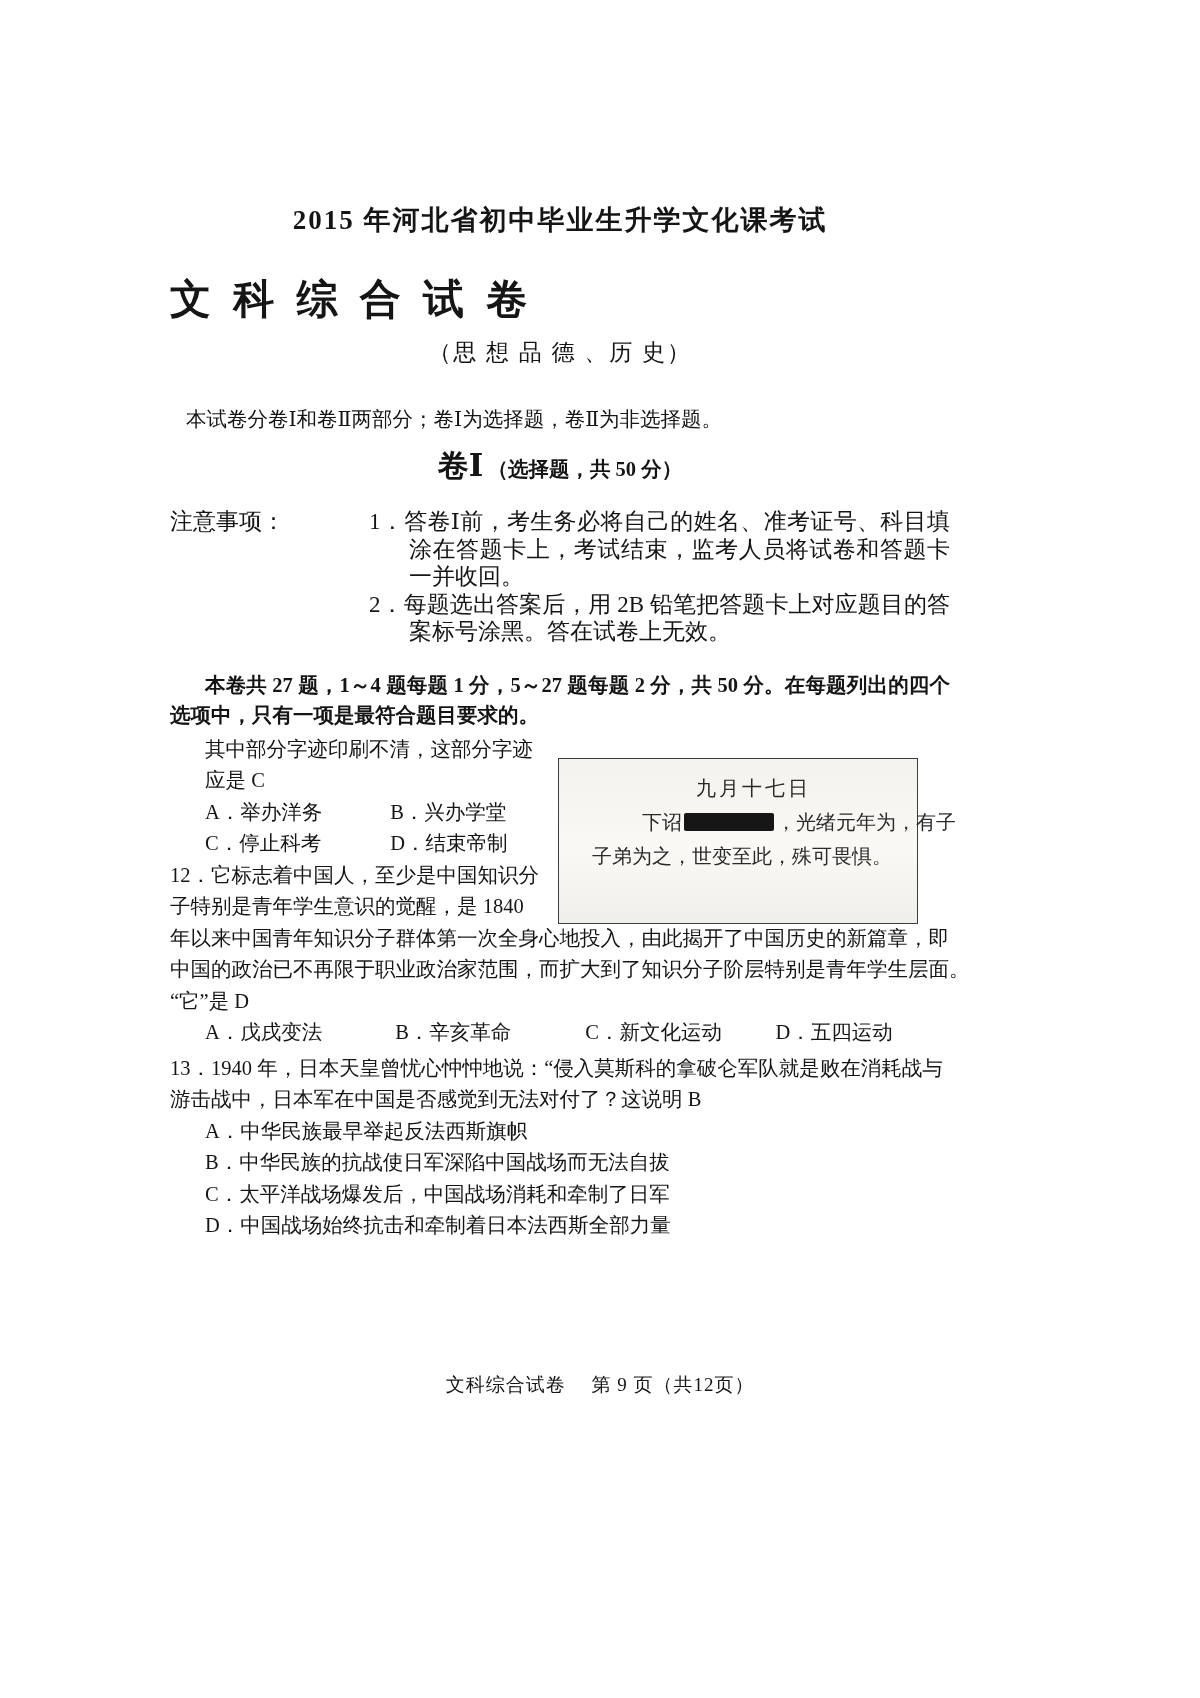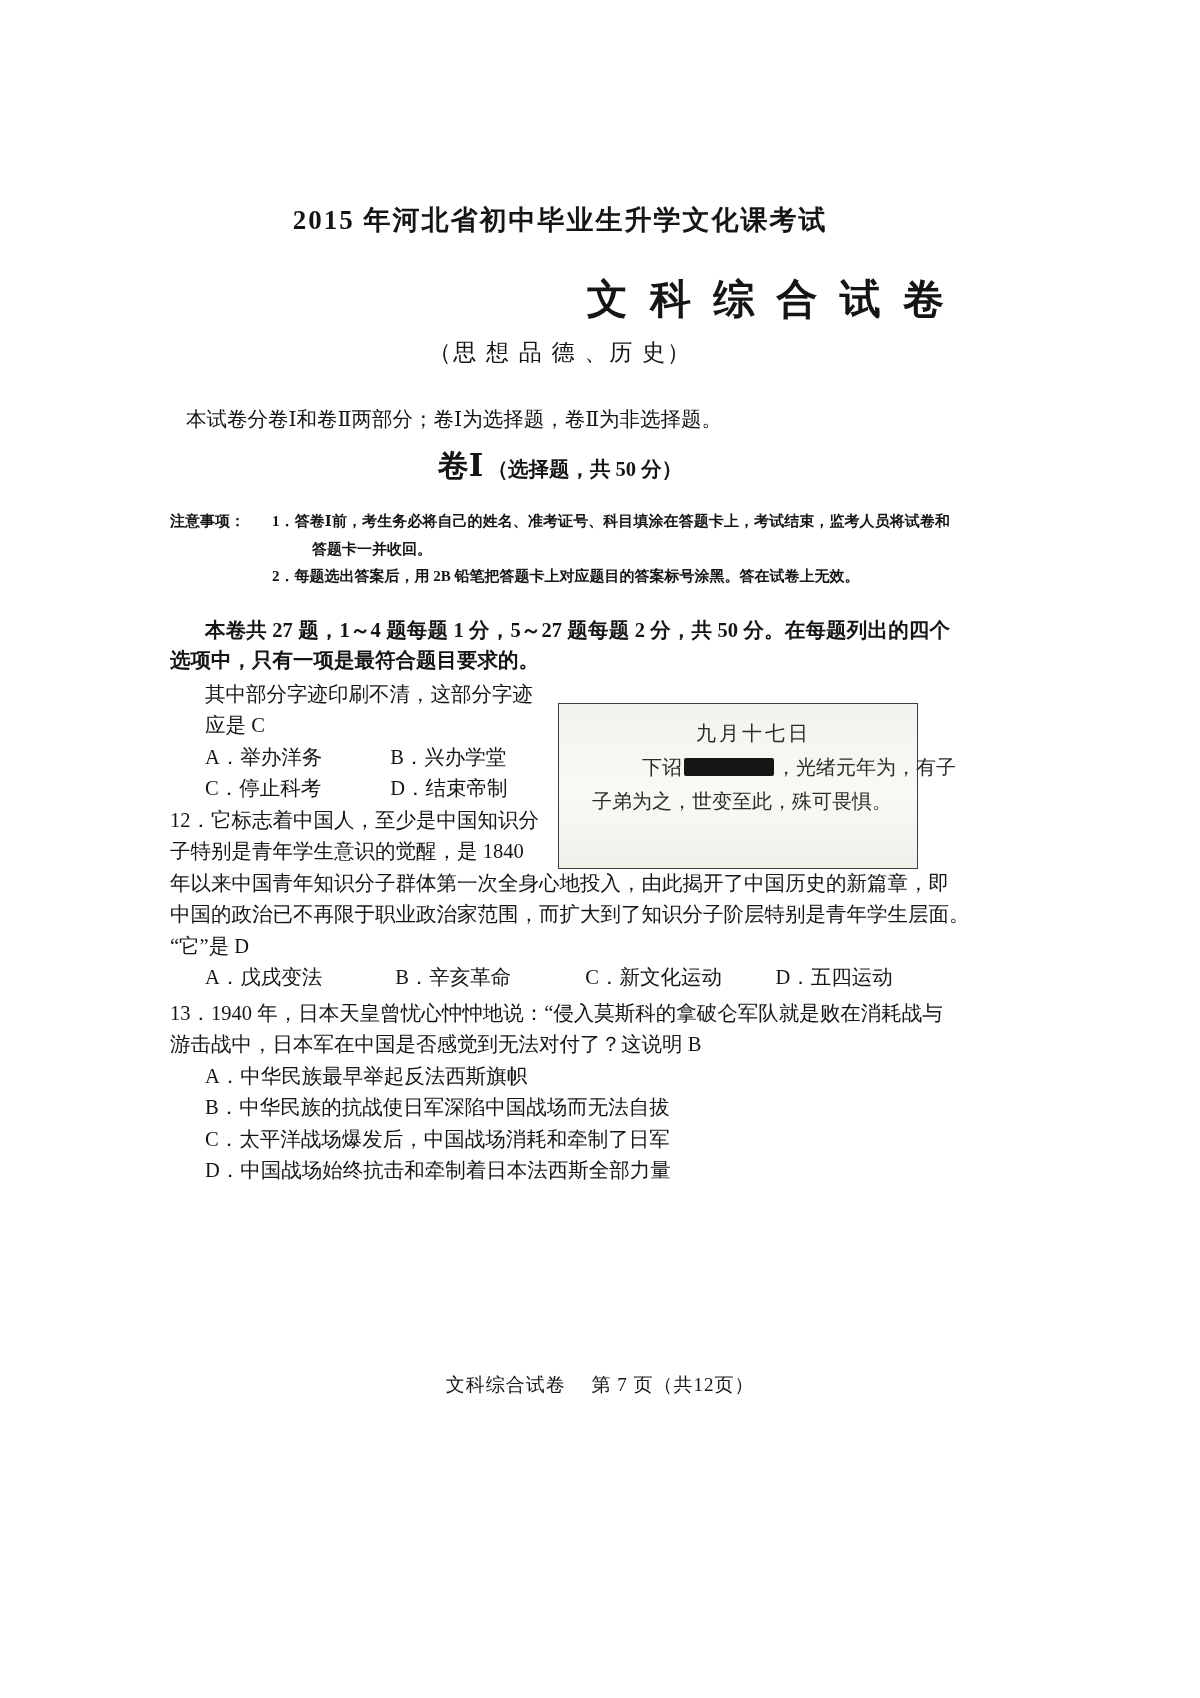--- a/index.html
+++ b/index.html
@@ -19,21 +19,21 @@
     width:780px;
     padding-top:202px;
   }
   .exam-header {
     text-align:center;
     font-size:27px;
     font-weight:bold;
     letter-spacing:2px;
   }
   .main-title {
-    text-align:right;
+    text-align:left;
     font-size:41px;
     font-weight:bold;
     letter-spacing:6px;
     margin-top:34px;
   }
   .subtitle {
     text-align:center;
     font-size:23px;
     letter-spacing:2px;
     margin-top:10px;
@@ -47,26 +47,27 @@
   .volume-heading {
     text-align:center;
     margin-top:10px;
     line-height:42px;
   }
   .vol-label { font-size:31px; font-weight:bold; }
   .vol-sub { font-size:20.5px; font-weight:bold; }
   .notice {
     display:flex;
     margin-top:16px;
-    font-size:15px;
+    font-size:23px;
     line-height:27.5px;
-    font-weight:bold;
+    font-weight:normal;
+    gap:44px;
   }
   .notice-label { flex:0 0 102px; white-space:nowrap; }
-  .notice-items { flex:1; }
+  .notice-items { flex:1;margin-left:40px; }
   .notice-item { padding-left:40px; text-indent:-40px; text-align:justify; }
   .summary {
     margin-top:24px;
     font-size:20.5px;
     line-height:30px;
     font-weight:bold;
     text-indent:35px;
     text-align:justify;
   }
   .q-block {
@@ -186,14 +187,14 @@
       <div class="line">13．1940 年，日本天皇曾忧心忡忡地说：“侵入莫斯科的拿破仑军队就是败在消耗战与</div>
       <div class="line">游击战中，日本军在中国是否感觉到无法对付了？这说明 B</div>
       <div class="opt-line">A．中华民族最早举起反法西斯旗帜</div>
       <div class="opt-line">B．中华民族的抗战使日军深陷中国战场而无法自拔</div>
       <div class="opt-line">C．太平洋战场爆发后，中国战场消耗和牵制了日军</div>
       <div class="opt-line">D．中国战场始终抗击和牵制着日本法西斯全部力量</div>
     </div>
 
   </div>
 
-  <div class="footer">文科综合试卷　 第 7 页（共12页）</div>
+  <div class="footer">文科综合试卷　 第 9 页（共12页）</div>
 </div>
 
 </body></html>

